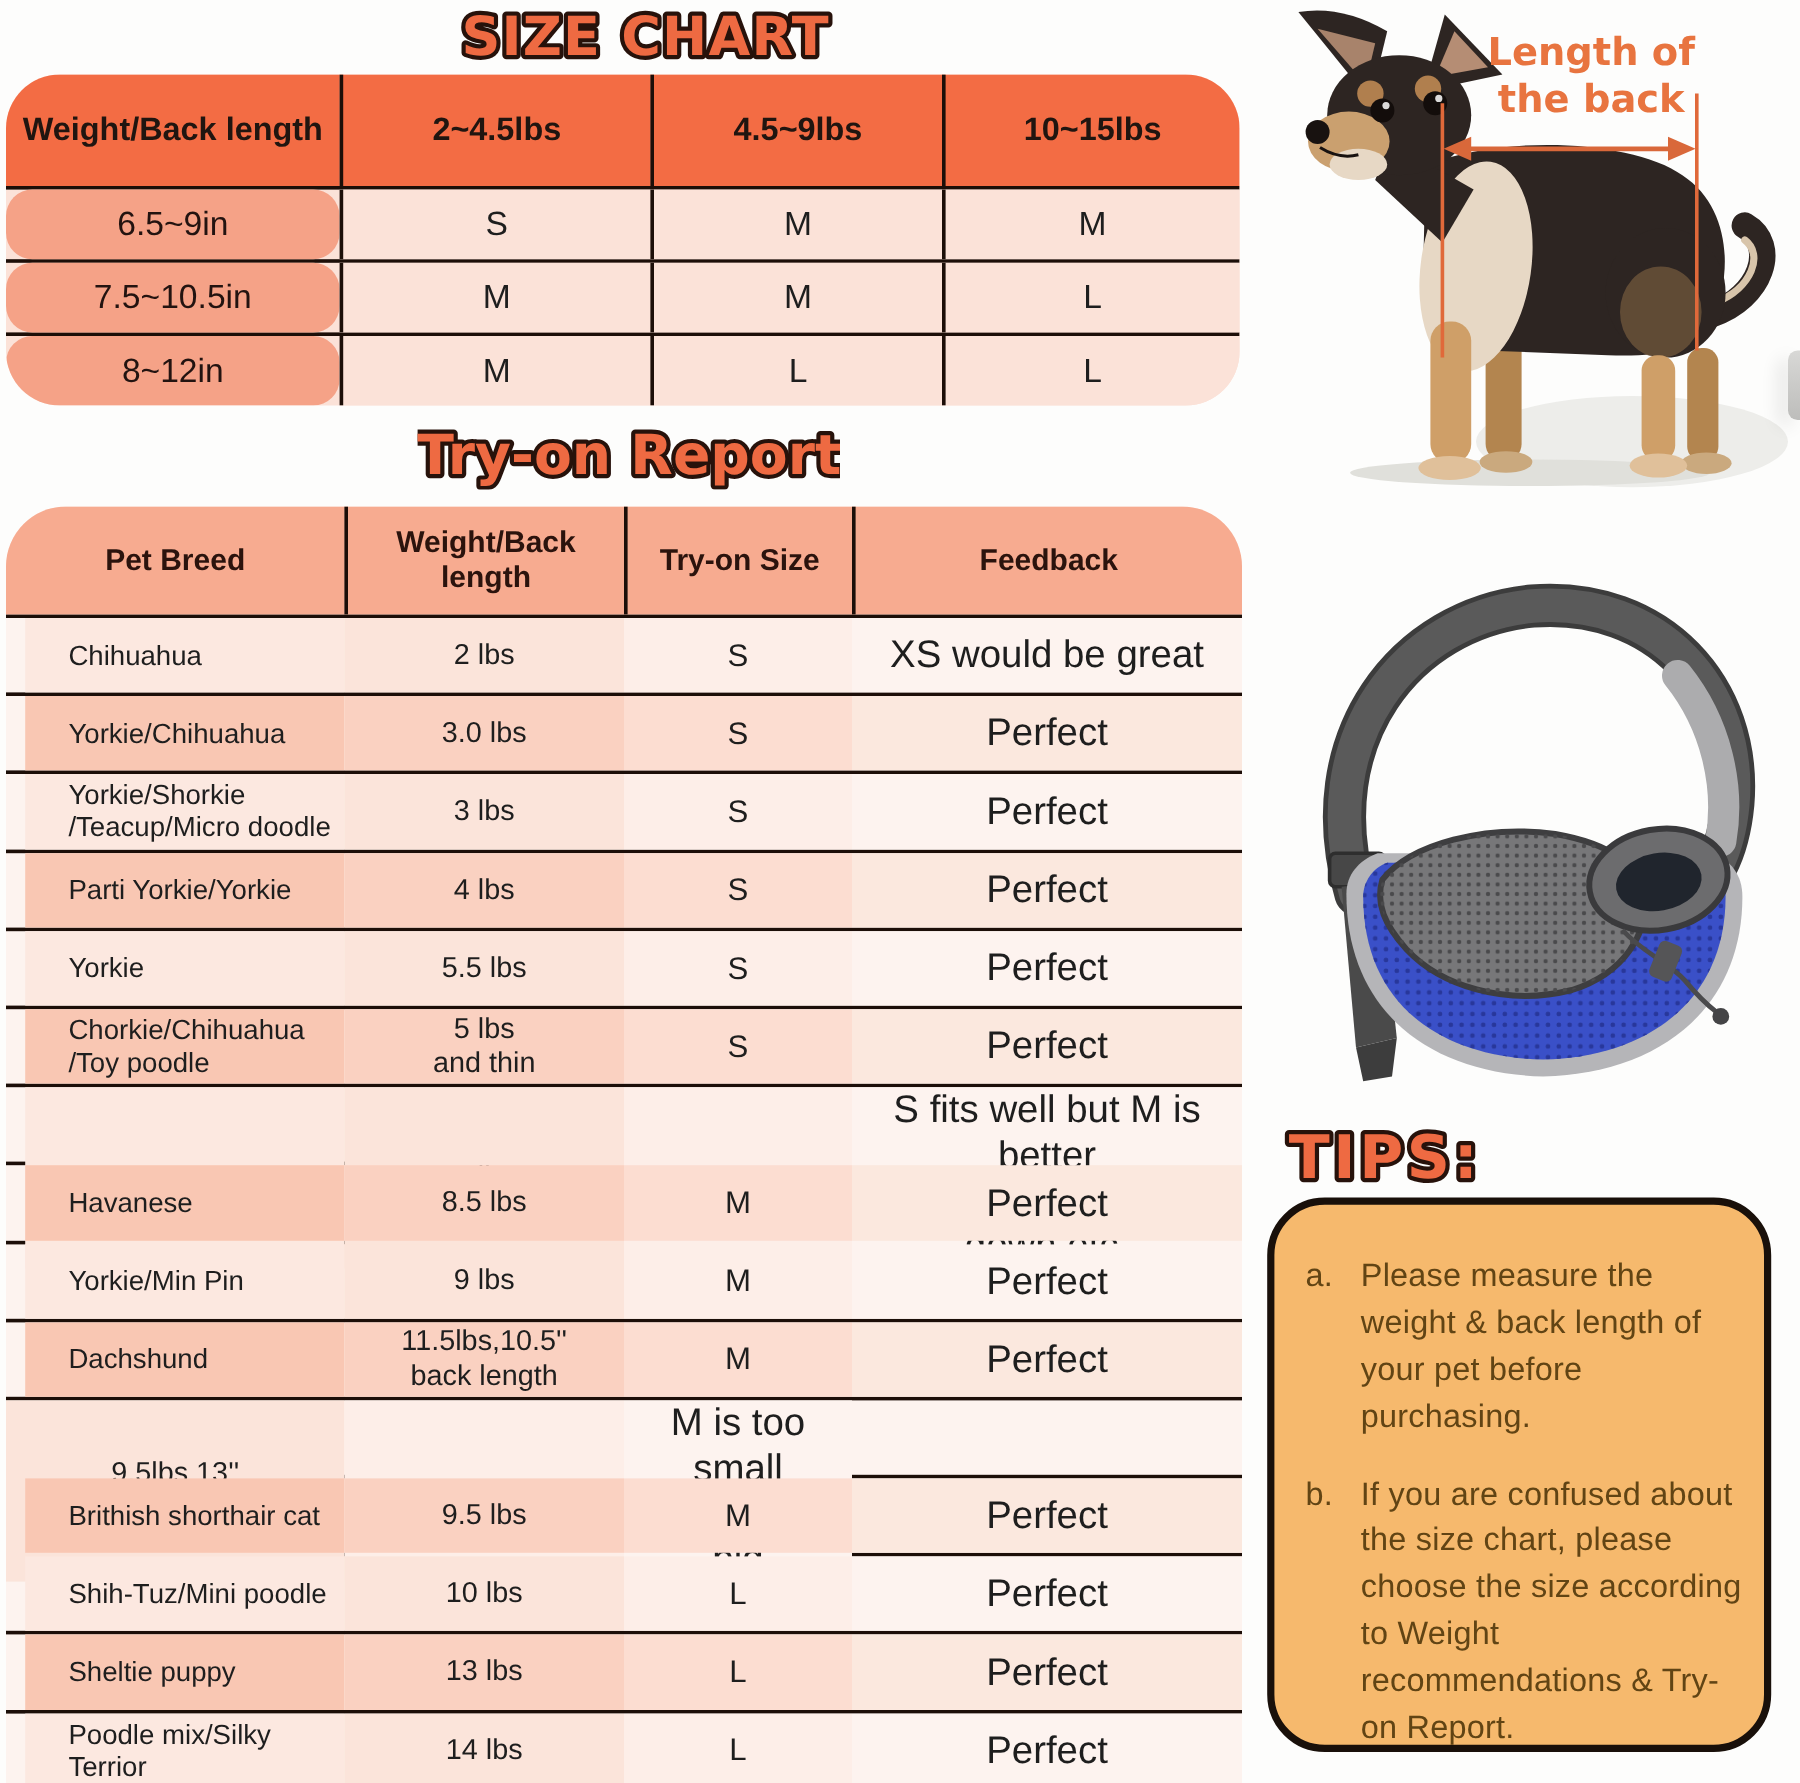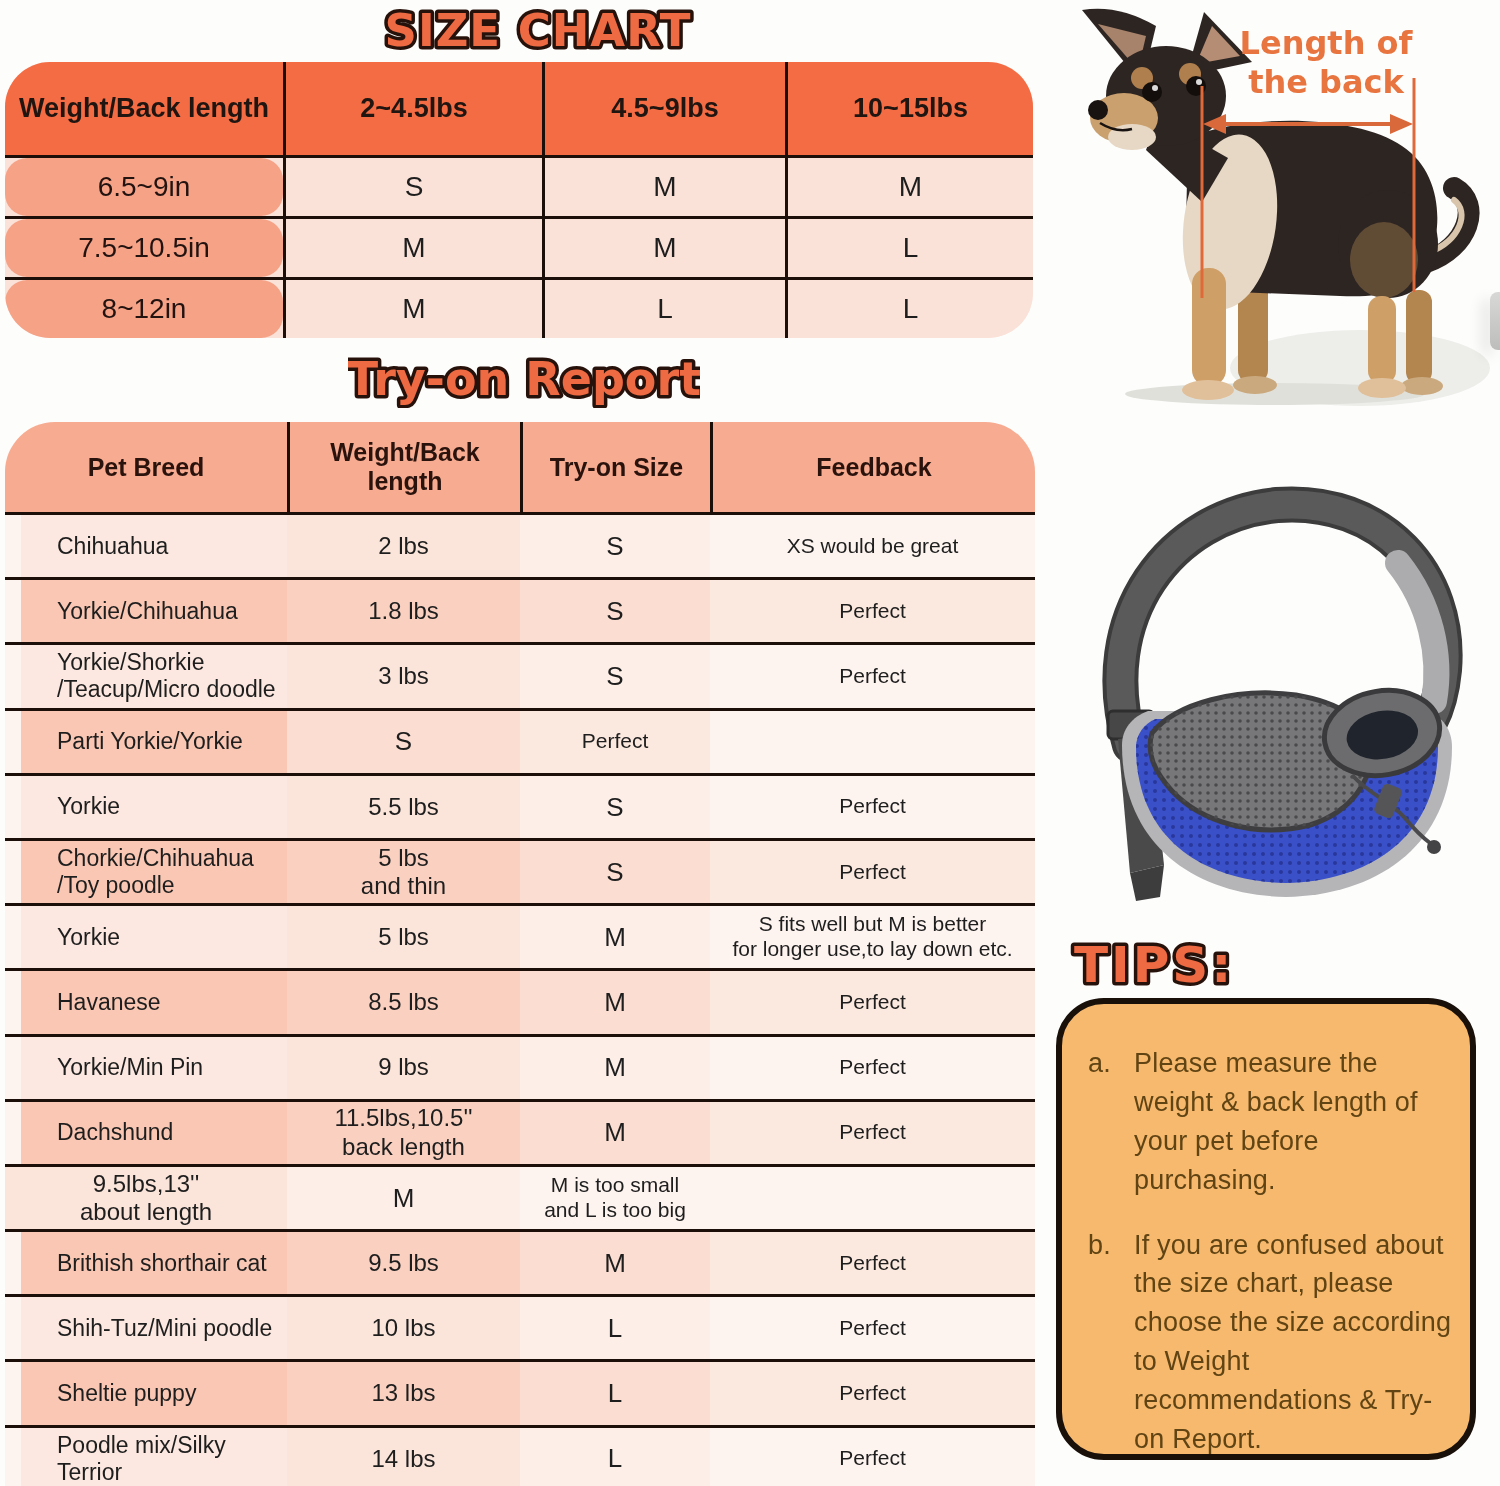--- a/index.html
+++ b/index.html
@@ -52,21 +52,21 @@
     display:grid; grid-template-columns:282px 233px 190px 325px; height:65.2px;
     box-sizing:border-box; border-top:3px solid var(--line);
   }
   .to-body .cell{
     display:flex; align-items:center; justify-content:center; text-align:center;
     white-space:pre-line; line-height:1.18; color:#1e1e1e; box-sizing:border-box;
   }
   .to-body .c-breed{justify-content:flex-start; text-align:left; padding-left:36px; font-size:23px;margin-left:16px;}
   .to-body .c-weight{font-size:24px;}
   .to-body .c-size{font-size:26px;}
-  .to-body .c-feedback{font-size:21px;}
+  .to-body .c-feedback{font-size:32px;}
   
   .to-body .tr:nth-child(odd) .c-breed{background:#fce8e0;}
   .to-body .tr:nth-child(odd) .c-weight{background:#fbe4da;}
   .to-body .tr:nth-child(odd) .c-size{background:#fdeee8;}
   .to-body .tr:nth-child(odd) .c-feedback{background:#fdf3ef;}
   
   .to-body .tr:nth-child(even) .c-breed{background:#f9c7b3;}
   .to-body .tr:nth-child(even) .c-weight{background:#fad1c1;}
   .to-body .tr:nth-child(even) .c-size{background:#fcddd1;}
   .to-body .tr:nth-child(even) .c-feedback{background:#fbe8de;}
@@ -141,33 +141,34 @@
     </div>
     <div class="to-body">
       <div class="tr">
         <div class="cell c-breed">Chihuahua</div>
         <div class="cell c-weight">2 lbs</div>
         <div class="cell c-size">S</div>
         <div class="cell c-feedback">XS would be great</div>
       </div>
       <div class="tr">
         <div class="cell c-breed">Yorkie/Chihuahua</div>
-        <div class="cell c-weight">1.8 lbs</div>
+        <div class="cell c-weight">3.0 lbs</div>
         <div class="cell c-size">S</div>
         <div class="cell c-feedback">Perfect</div>
       </div>
       <div class="tr">
         <div class="cell c-breed">Yorkie/Shorkie
 /Teacup/Micro doodle</div>
         <div class="cell c-weight">3 lbs</div>
         <div class="cell c-size">S</div>
         <div class="cell c-feedback">Perfect</div>
       </div>
       <div class="tr">
         <div class="cell c-breed">Parti Yorkie/Yorkie</div>
+        <div class="cell c-weight">4 lbs</div>
         <div class="cell c-size">S</div>
         <div class="cell c-feedback">Perfect</div>
       </div>
       <div class="tr">
         <div class="cell c-breed">Yorkie</div>
         <div class="cell c-weight">5.5 lbs</div>
         <div class="cell c-size">S</div>
         <div class="cell c-feedback">Perfect</div>
       </div>
       <div class="tr">

